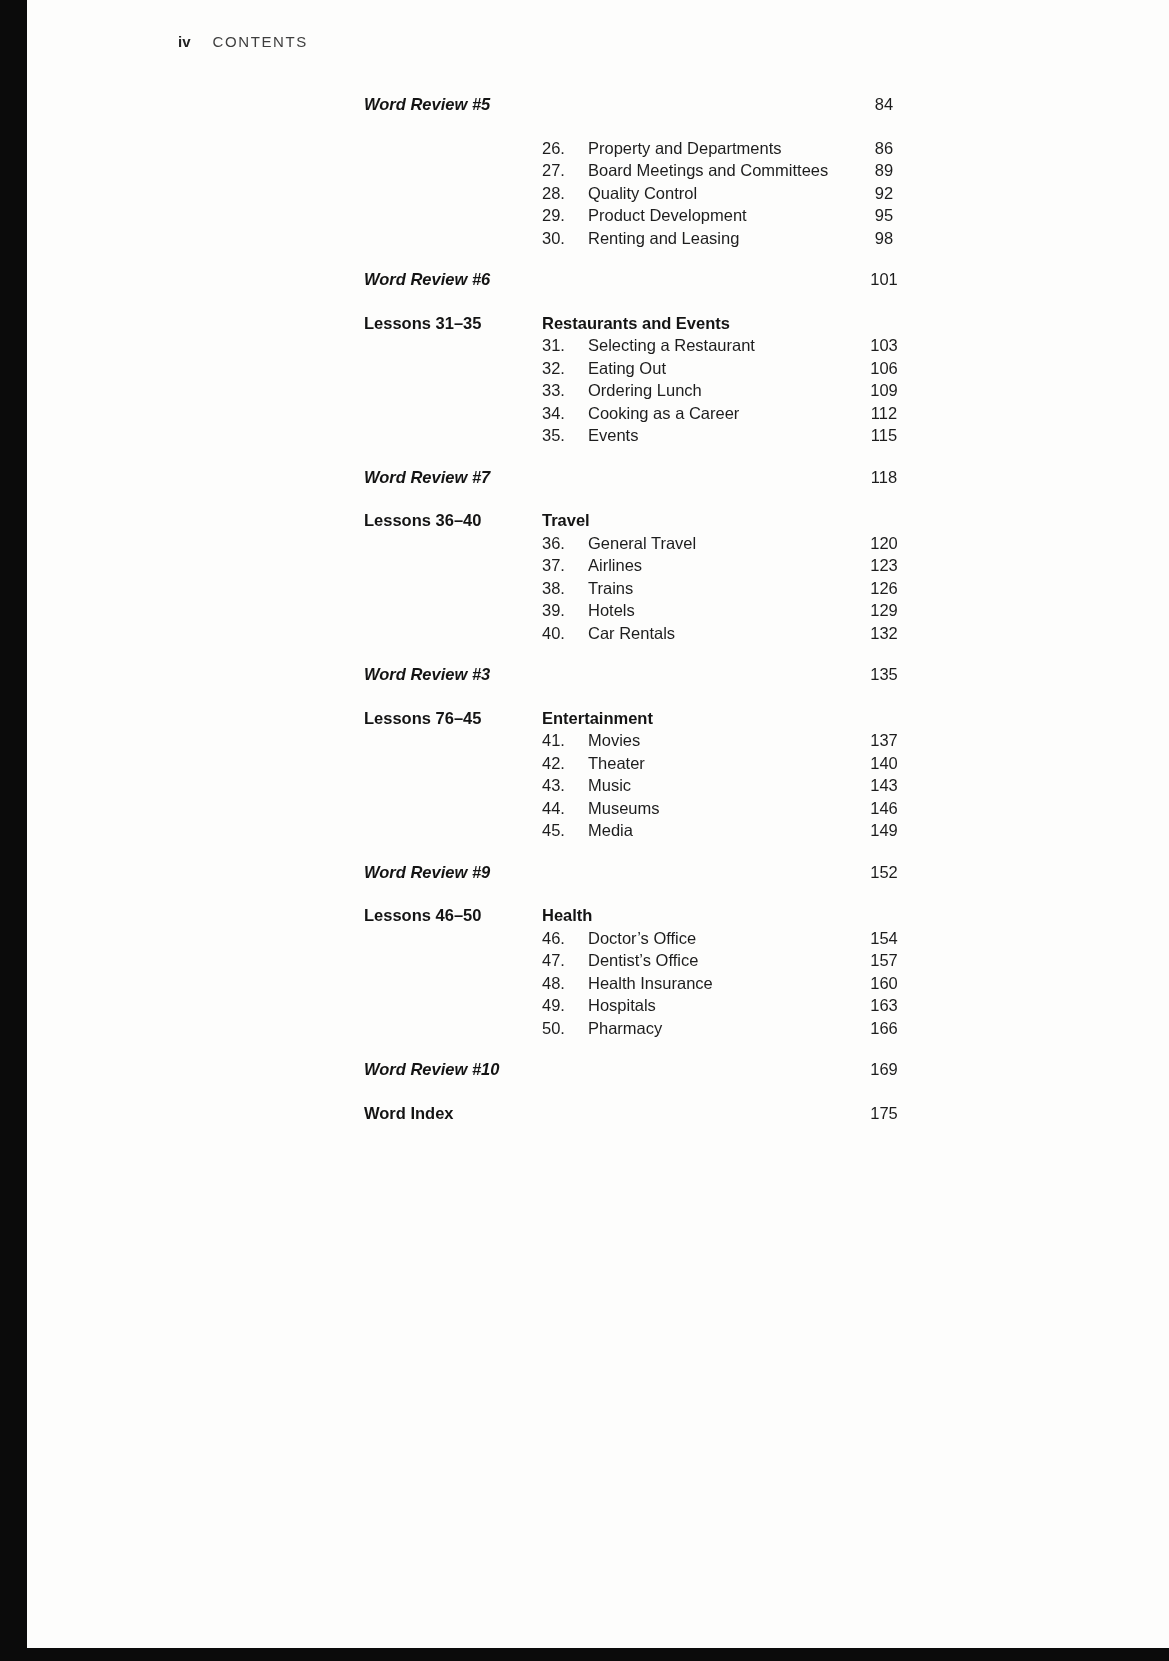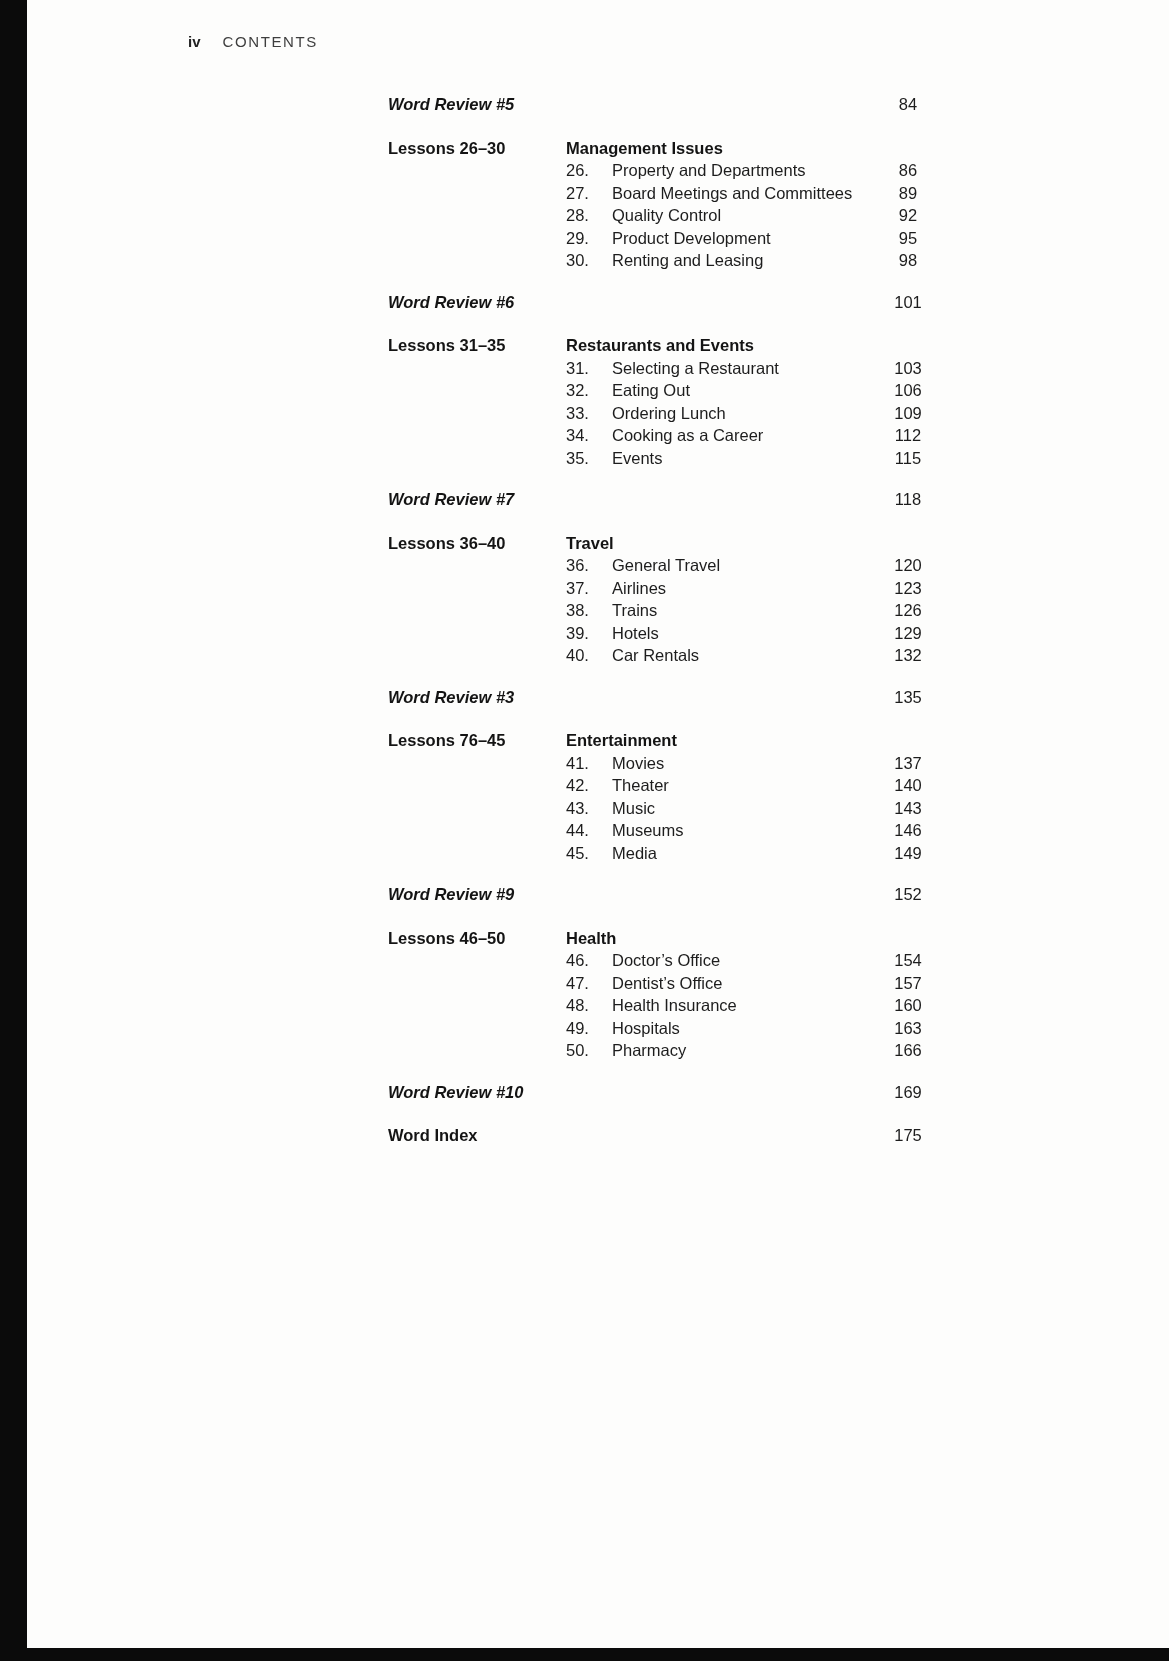--- a/index.html
+++ b/index.html
@@ -16,28 +16,28 @@
     position: absolute; left: 0; top: 0;
     width: 27px; height: 100%;
     background: #0b0b0b;
   }
   .edge-bottom {
     position: absolute; left: 0; bottom: 0;
     width: 100%; height: 13px;
     background: #0b0b0b;
   }
   .running-head {
-    position: absolute; left: 188px; top: 33px;
+    position: absolute; left: 178px; top: 33px;
     font-size: 15px; white-space: nowrap;
   }
   .folio { font-weight: bold; color: #222; }
   .head-title { margin-left: 22px; letter-spacing: 1.6px; color: #3e3e3e; }
 
   .toc {
-    position: absolute; left: 388px; top: 74px;
+    position: absolute; left: 364px; top: 74px;
     width: 556px;
   }
   .row {
     display: grid;
     grid-template-columns: 178px 1fr 72px;
     font-size: 16.5px;
     line-height: 22.5px;
   }
   .review-row { margin: 19px 0 21px 0; }
   .review-label {
@@ -62,24 +62,20 @@
 
 <div class="running-head">
   <span class="folio">iv</span><span class="head-title">CONTENTS</span>
 </div>
 
 <div class="toc" id="toc">
     <div class="row review-row">
       <span class="review-label">Word Review #5</span>
       <span class="page-num">84</span>
     </div>
-    <div class="row group-header">
-      <span class="group-label">Lessons 26–30</span>
-      <span class="group-title">Management Issues</span>
-    </div>
     <div class="row lesson-row">
       <span class="spacer"></span>
       <span class="lesson-cell"><span class="lesson-num">26.</span><span class="lesson-title">Property and Departments</span></span>
       <span class="page-num">86</span>
     </div>
     <div class="row lesson-row">
       <span class="spacer"></span>
       <span class="lesson-cell"><span class="lesson-num">27.</span><span class="lesson-title">Board Meetings and Committees</span></span>
       <span class="page-num">89</span>
     </div>

